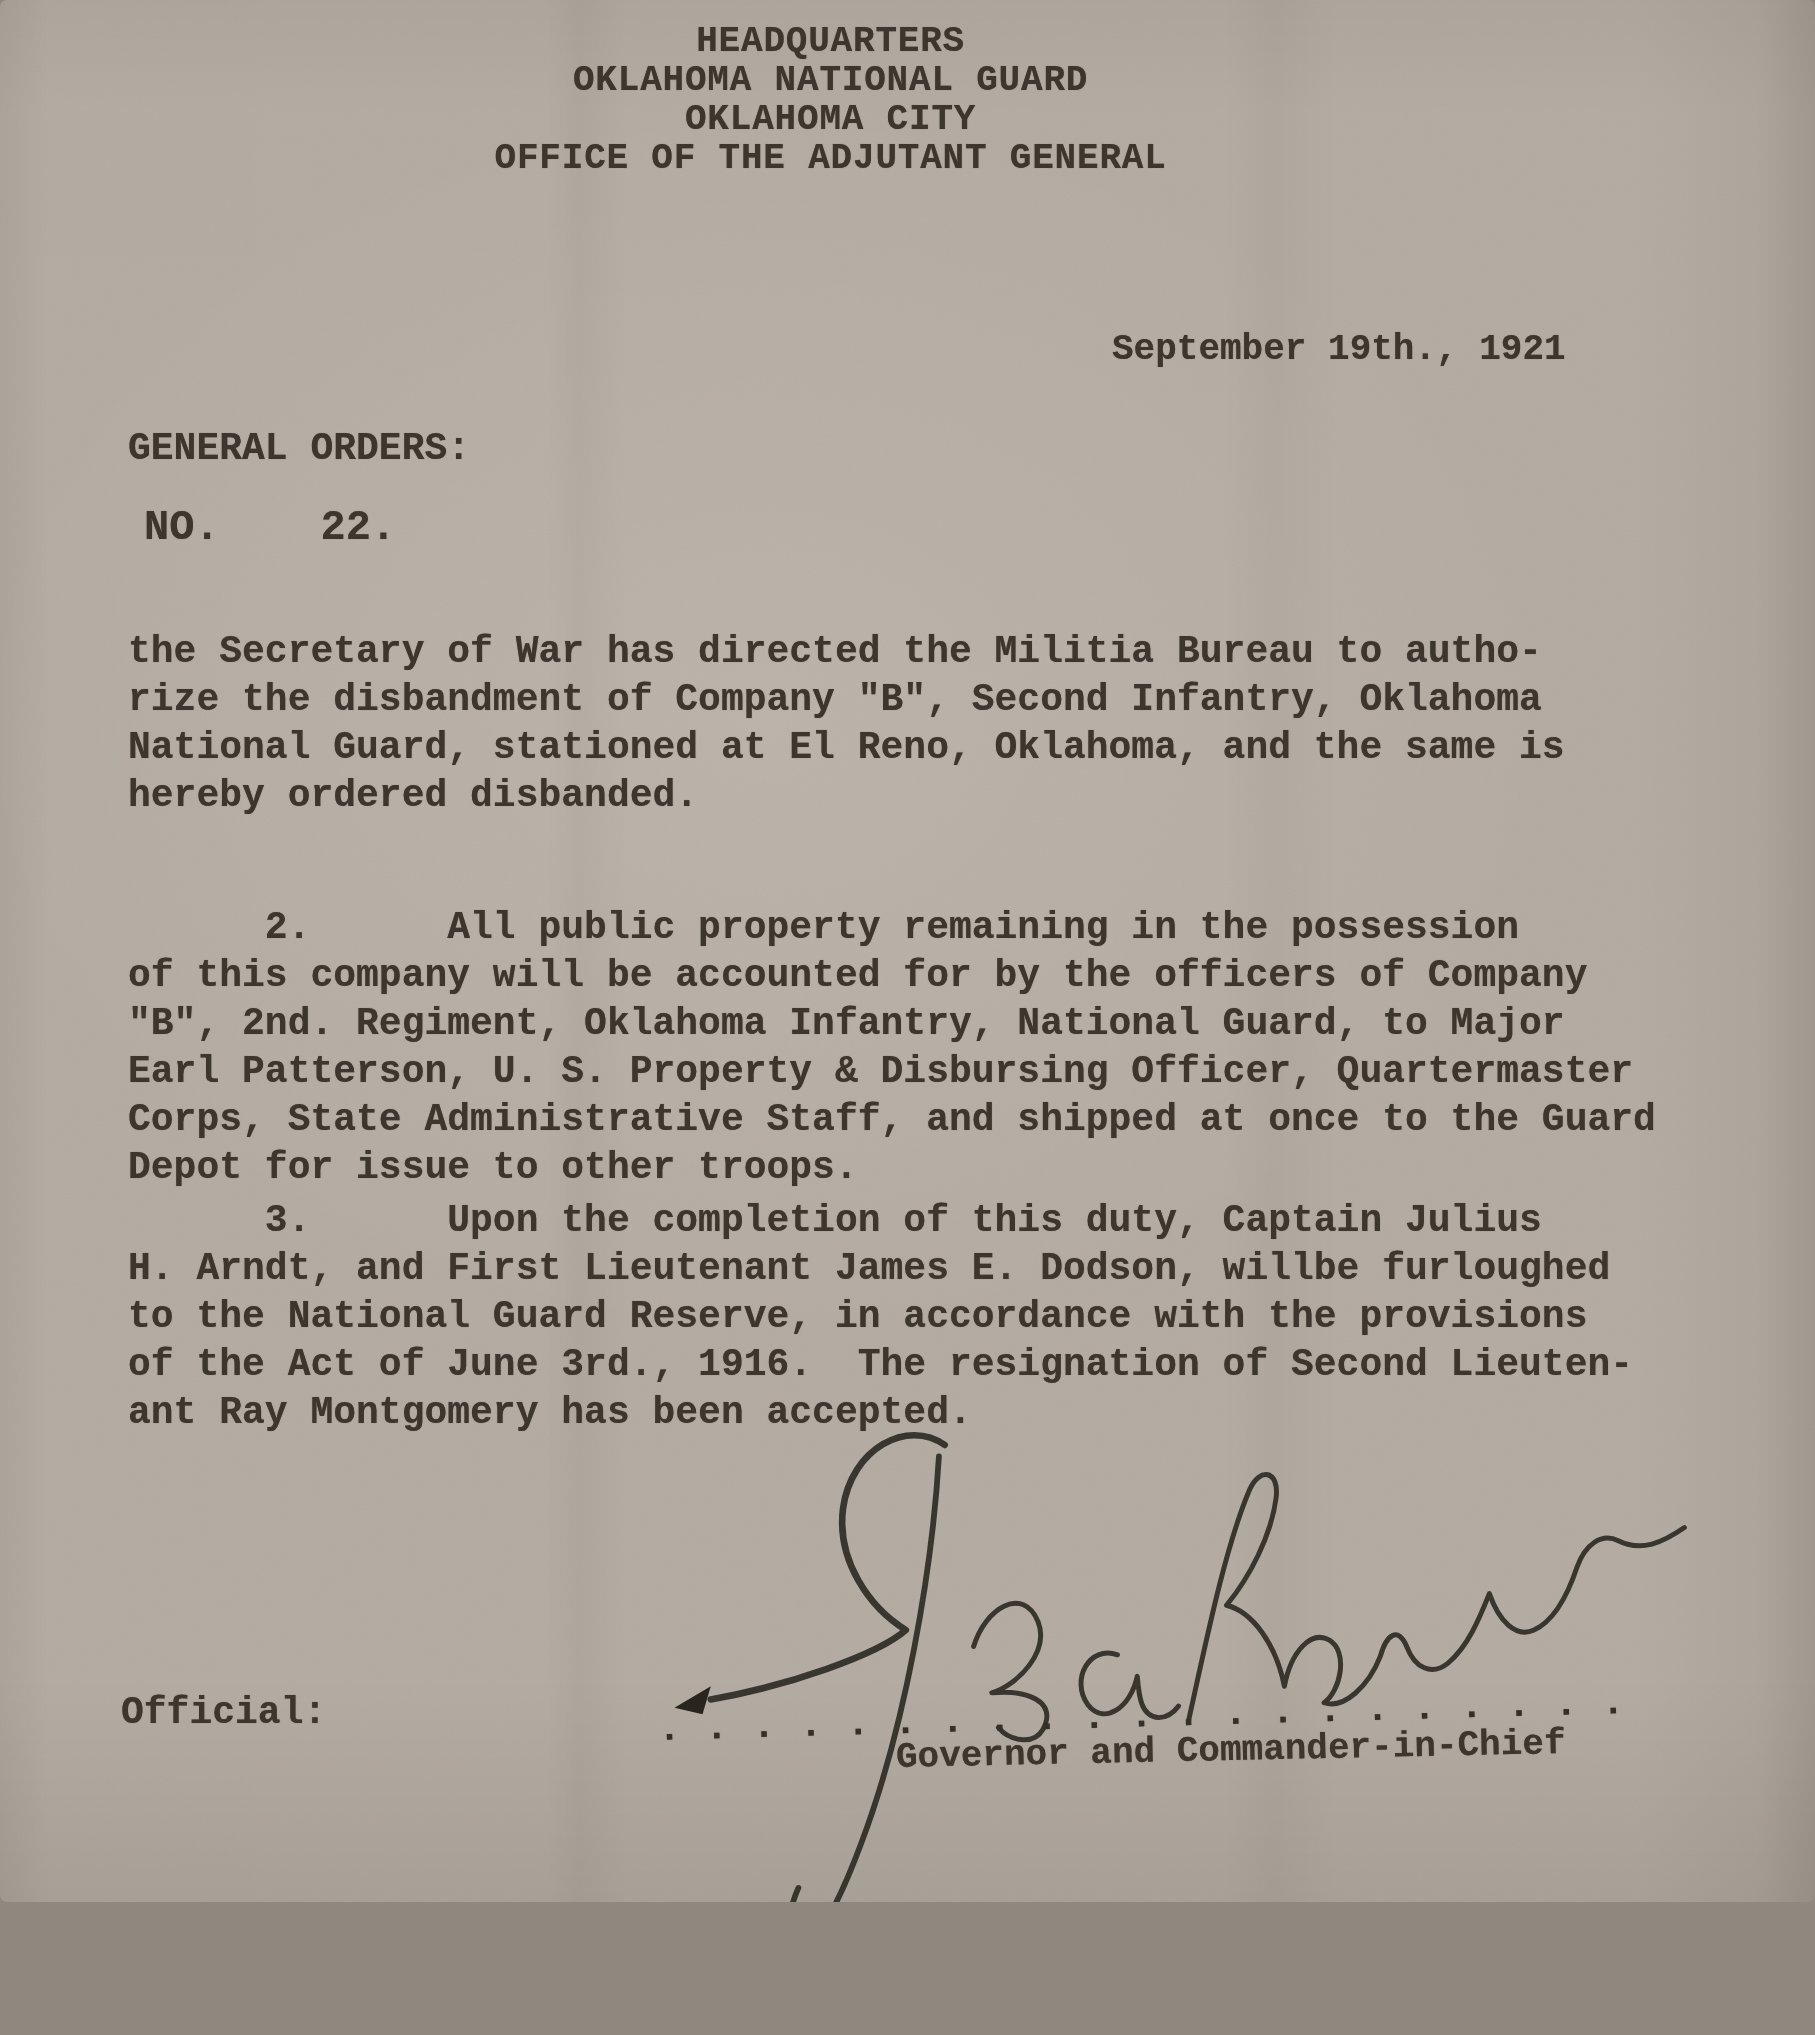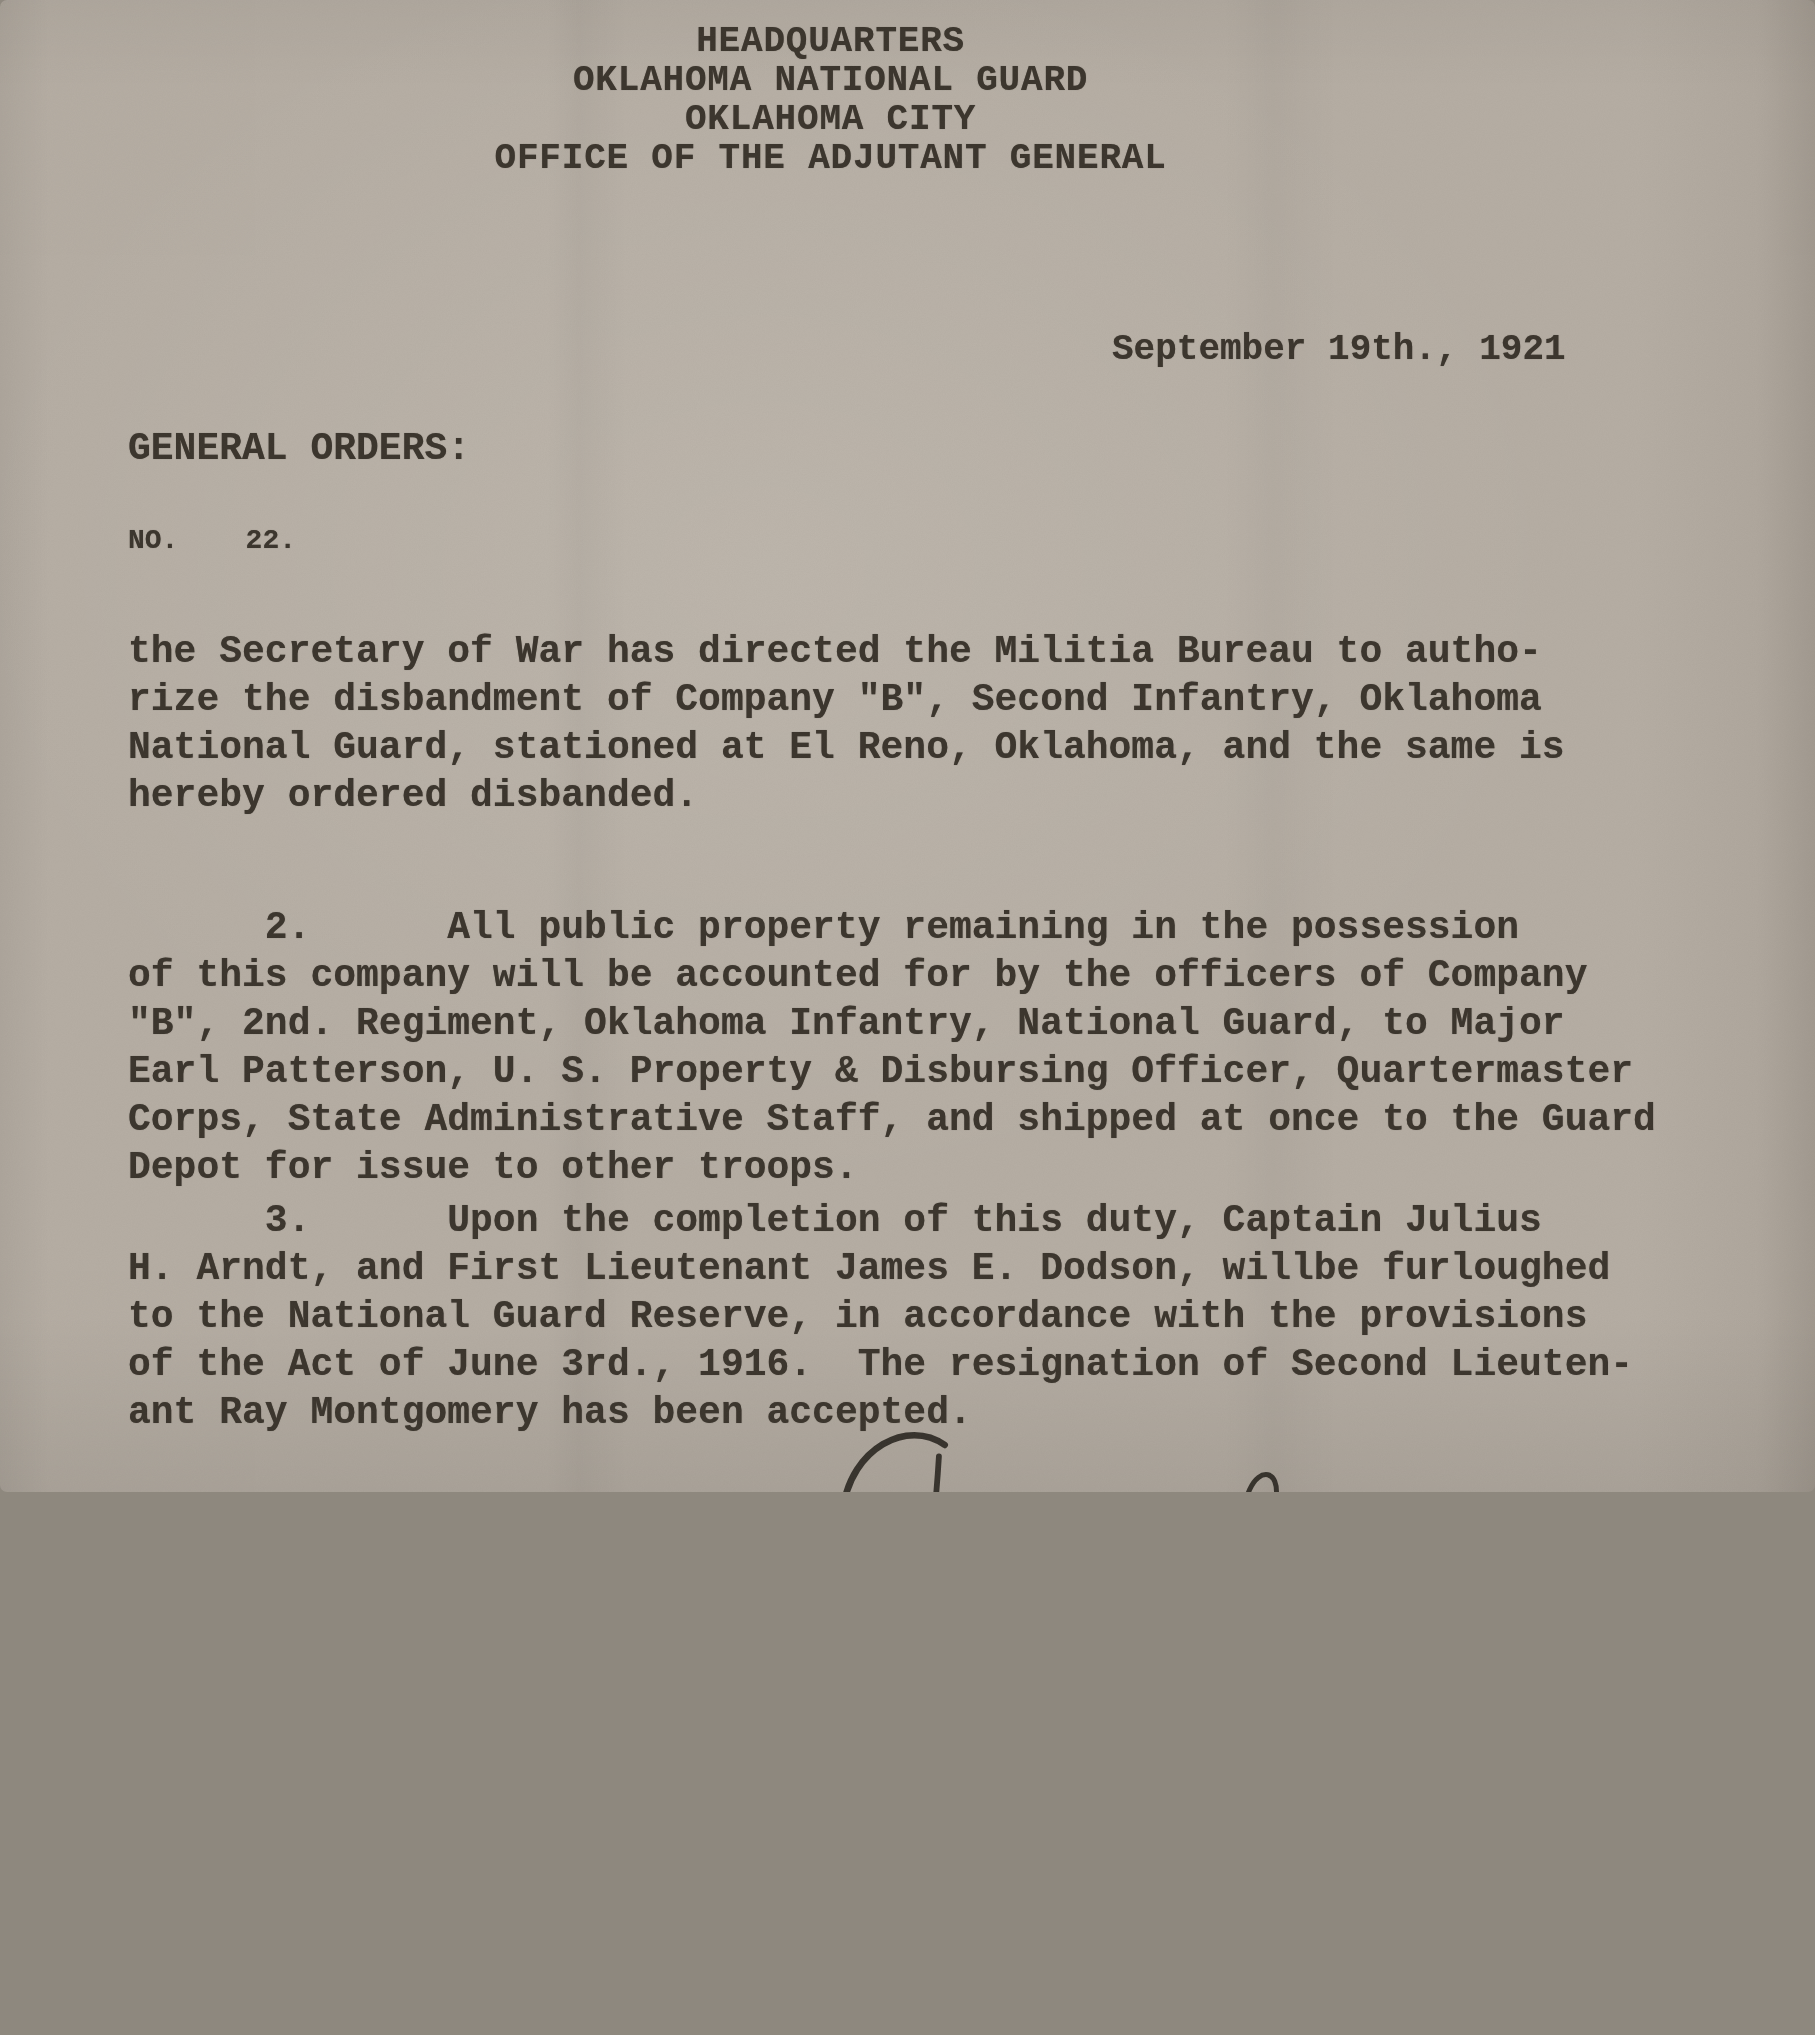--- a/index.html
+++ b/index.html
@@ -1,18 +1,18 @@
 <!DOCTYPE html>
 <html style="font-size:13.2px"><head>
 <meta charset="utf-8">
 <style>
   html,body{margin:0;padding:0;background:#8e887e;}
   .page{
     position:relative;
-    width:1815px;height:1492px;
+    width:1815px;height:1902px;
     overflow:hidden;
     background:
       radial-gradient(ellipse 1157px 909px at 42% 38%, rgba(255,252,244,.10), rgba(0,0,0,0) 70%),
       linear-gradient(90deg, rgba(0,0,0,.05) 0px, rgba(0,0,0,0) 50px),
       linear-gradient(270deg, rgba(56,48,40,.16) 0px, rgba(56,48,40,.05) 58px, rgba(0,0,0,0) 182px),
       linear-gradient(180deg, rgba(0,0,0,.04) 0%, rgba(0,0,0,0) 6%, rgba(0,0,0,0) 88%, rgba(0,0,0,.07) 100%),
       linear-gradient(90deg, rgba(0,0,0,0) 546px, rgba(0,0,0,.035) 579px, rgba(0,0,0,0) 628px, rgba(0,0,0,0) 1223px, rgba(0,0,0,.03) 1273px, rgba(0,0,0,0) 1339px),
       #b6aea4;
     font-family:"Liberation Mono", monospace;
     color:#37312a;
@@ -29,21 +29,21 @@
   }
   .hdr{
     position:absolute;left:4.1px;top:21.5px;width:1653px;
     text-align:center;font-size:36px;line-height:39px;
     letter-spacing:0.8px;
   }
   .hdr .typed-line{position:static;display:block;}
   .typed-line{white-space:pre;}
   .date{font-size:36px;left:1112px;top:329px;}
   .go{font-size:38px;left:128px;top:427px;}
-  .no{font-size:28px;left:128px;top:504px;margin-top:21px;}
+  .no{font-size:42px;left:144px;top:504px;}
   .para{position:absolute;left:128px;font-size:38px;line-height:48px;}
   .p1{top:628px;}
   .p2{top:904px;}
   .p3{top:1197px;}
   .official{font-size:38px;left:109px;top:1691px;margin-left:12px;}
   .dots1{
     font-size:38px;left:658px;top:1708px;
     transform:rotate(-1.6deg);transform-origin:left center;
     letter-spacing:0.8px;color:#332d26;
   }

